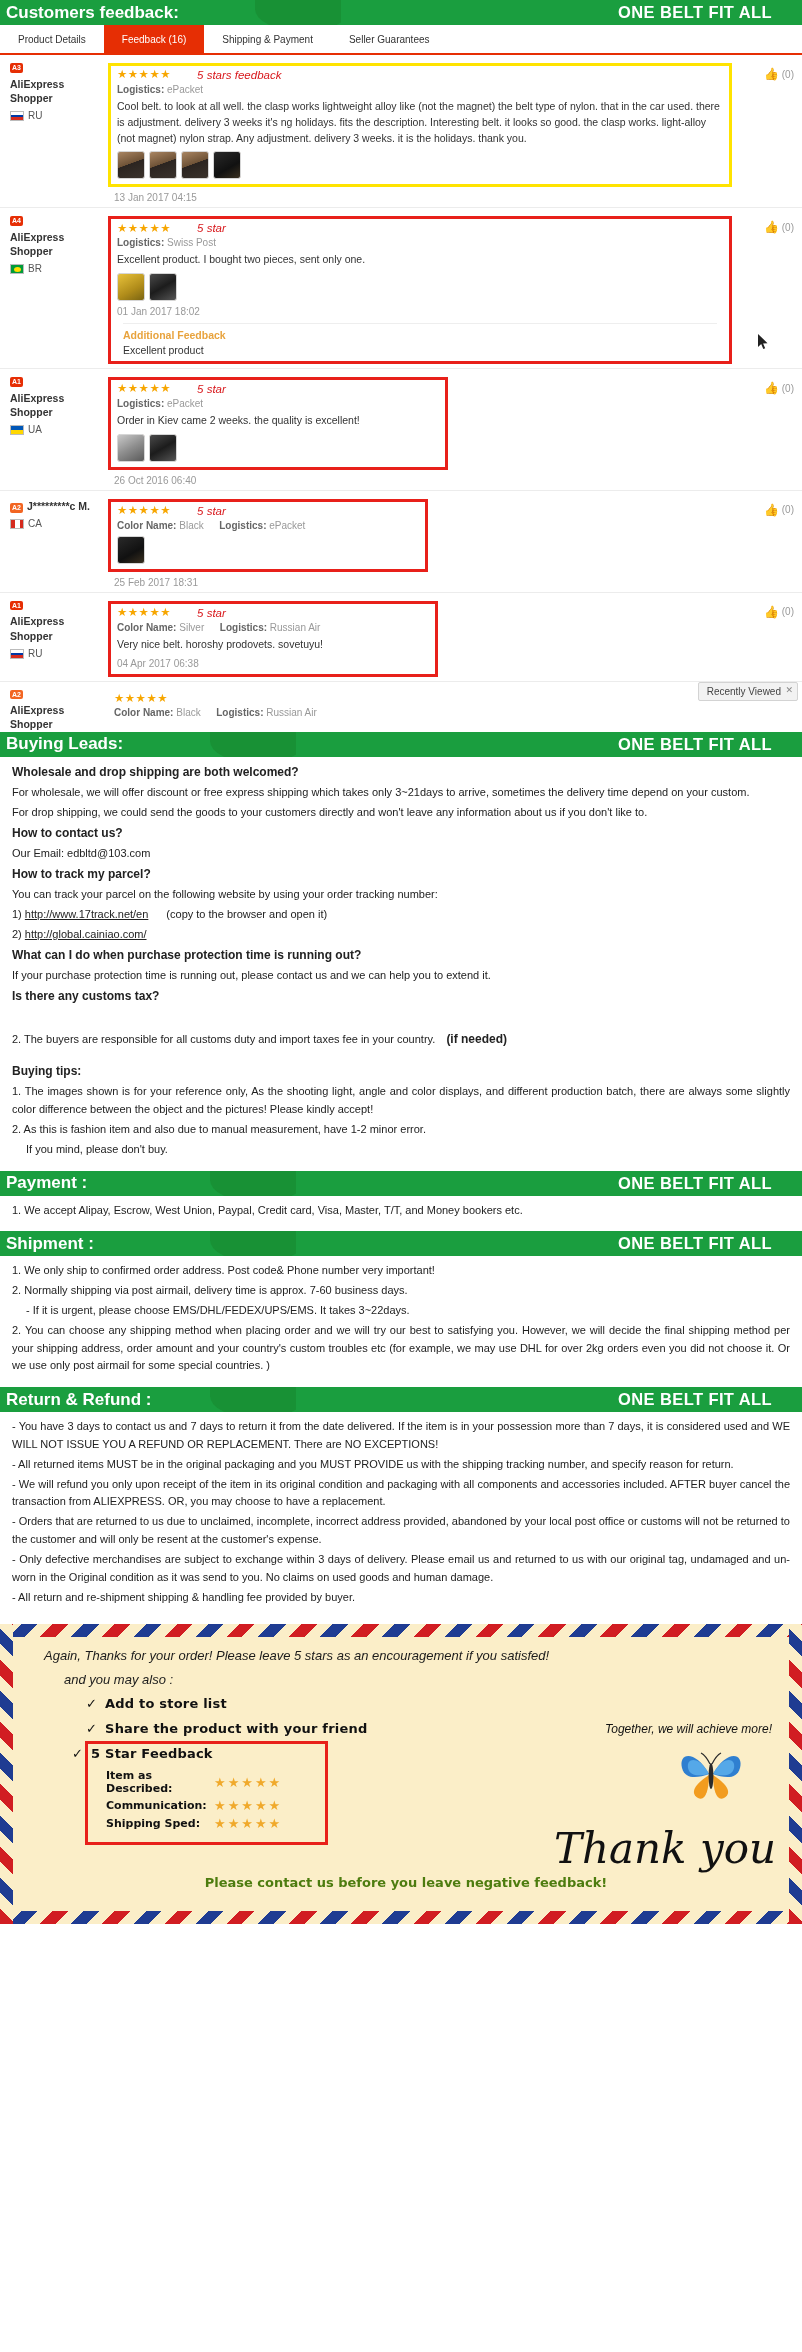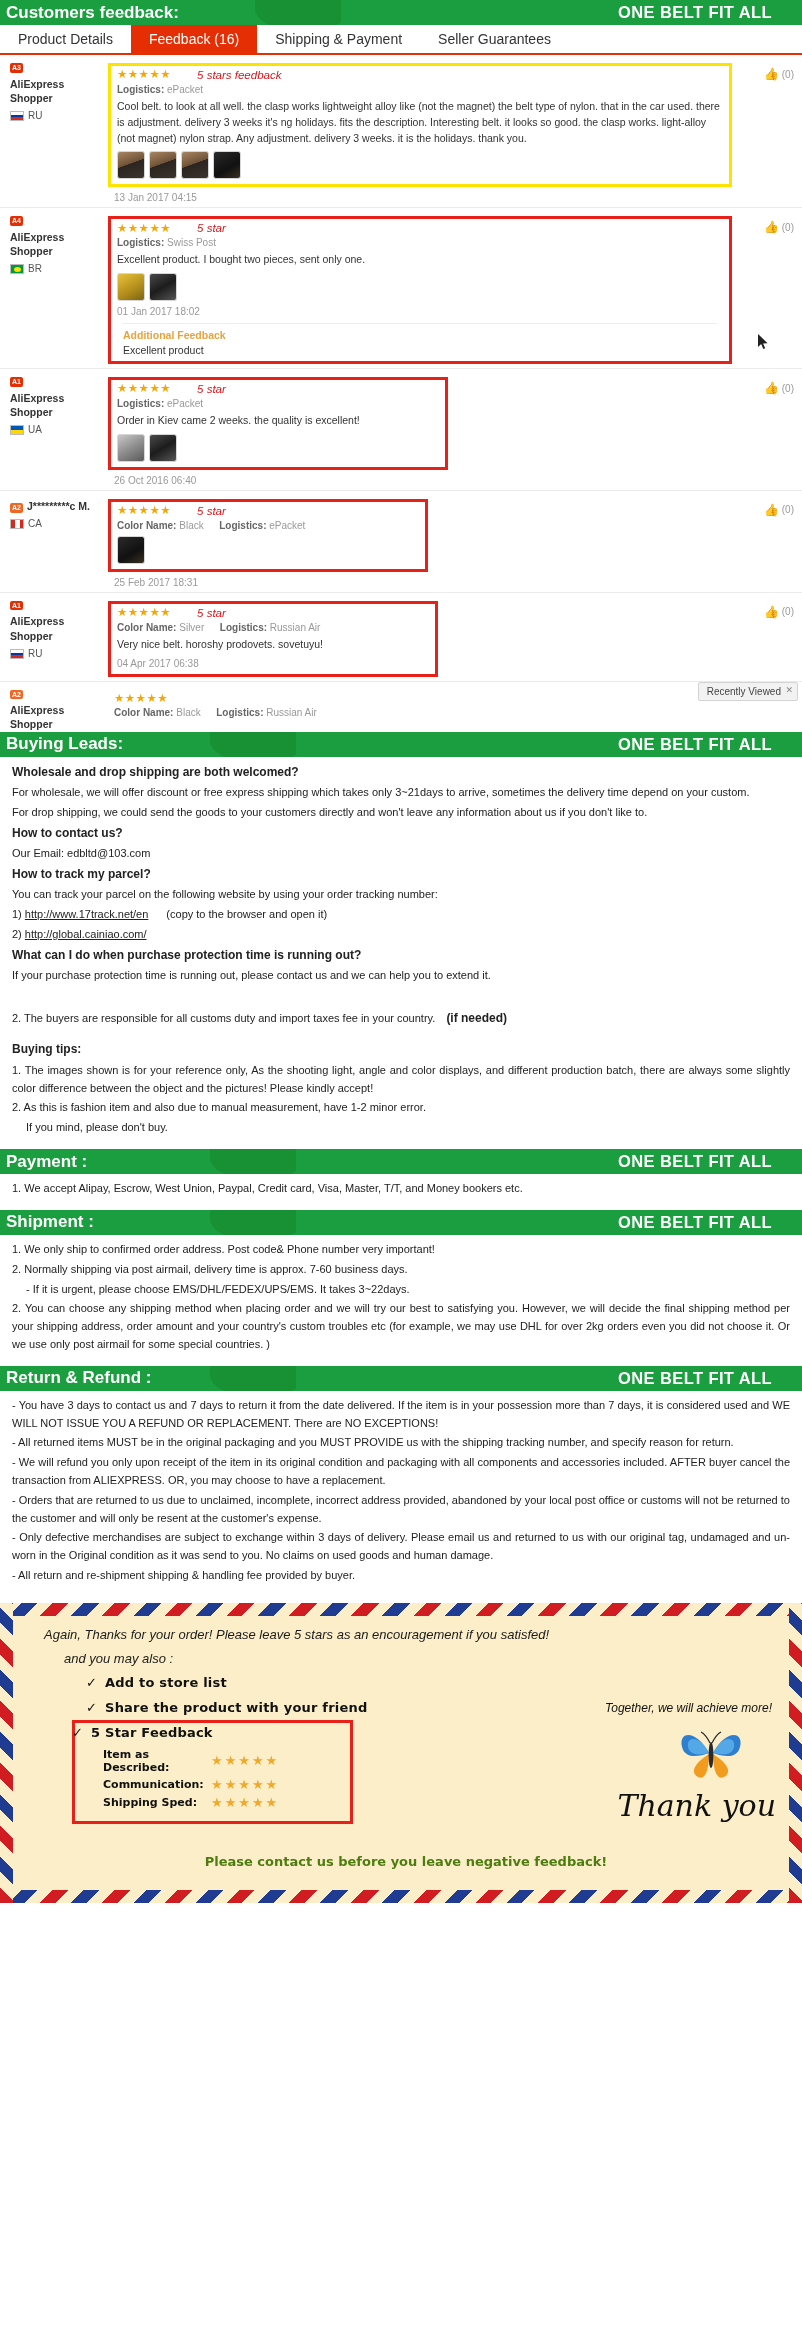--- a/index.html
+++ b/index.html
@@ -63,21 +63,21 @@
   .tabs {
     display: flex;
     align-items: stretch;
     border-bottom: 2px solid #e62e04;
     height: 30px;
     background:#fff;
   }
   .tab {
     display: flex; align-items: center;
     padding: 0 18px;
-    font-size: 14px;
+    font-size: 10px;
     color: #333;
     cursor: pointer;
     white-space: nowrap;
   }
   .tab.active {
     background: #e62e04;
     color: #fff;
   }
 
   
@@ -273,25 +273,25 @@
     font-family: "DejaVu Sans", sans-serif;
     font-weight: bold;
     font-size: 13px;
     color: #111;
     padding-left: 52px;
     margin-bottom: 10px;
     letter-spacing: .2px;
   }
   .env-check .tick { margin-right: 8px; font-weight: normal; }
   .rating-box {
-    margin-left: 38px;
+    margin-left: 51px;
     margin-top: 6px;
     border: 3px solid #e8201a;
-    padding: 7px 12px 8px 10px;
-    width: 281px;
+    padding: 7px 12px 8px 0;
+    width: 243px;
     background: transparent;
   }
   .rating-box .rb-title {
     font-weight: bold; font-size: 13px; color: #111;
     font-family: "DejaVu Sans", sans-serif;
     margin-bottom: 6px;
   }
   .rating-line { display: flex; align-items: center; margin: 3px 0 3px 18px; }
   .rating-line .rl-label {
     font-size: 11px; font-weight: bold; color: #111; width: 108px;
@@ -303,24 +303,24 @@
     right: 30px;
     top: 98px;
     font-style: italic;
     font-size: 12px;
     color: #111;
     z-index: 3;
   }
   .thankyou {
     position: absolute;
     right: 26px;
-    bottom: 80px;
+    bottom: 51px;
     font-family: "DejaVu Serif", serif;
     font-style: italic;
-    font-size: 30px;
+    font-size: 42px;
     color: #111;
     z-index: 3;
     white-space: nowrap;
   }
   .butterfly {
     position: absolute;
     right: 56px;
     bottom: 118px;
     z-index: 3;
   }
@@ -585,20 +585,21 @@
     <p class="b big">How to track my parcel?</p>
     <p>You can track your parcel on the following website by using your order tracking number:</p>
     <p>
       <span>1) </span><a href="#">http://www.17track.net/en</a><span style="display:inline-block;width:18px"></span><span>(copy to the browser and open it)</span>
     </p>
     <p>
       <span>2) </span><a href="#">http://global.cainiao.com/</a>
     </p>
     <p class="b big">What can I do when purchase protection time is running out?</p>
     <p>If your purchase protection time is running out, please contact us and we can help you to extend it.</p>
+    <p class="b big">Is there any customs tax?</p>
     <div class="spacer-md"></div>
     <p>
       <span>2. The buyers are responsible for all customs duty and import taxes fee in your country.</span>
       <span style="display:inline-block;width:8px"></span><b class="big">(if needed)</b>
     </p>
     <div class="spacer-sm"></div>
     <p class="b big">Buying tips:</p>
     <p>1. The images shown is for your reference only, As the shooting light, angle and color displays, and different production batch, there are always some slightly color difference between the object and the pictures! Please kindly accept!</p>
     <p>2. As this is fashion item and also due to manual measurement, have 1-2 minor error.</p>
     <p class="indent">If you mind, please don't buy.</p>

